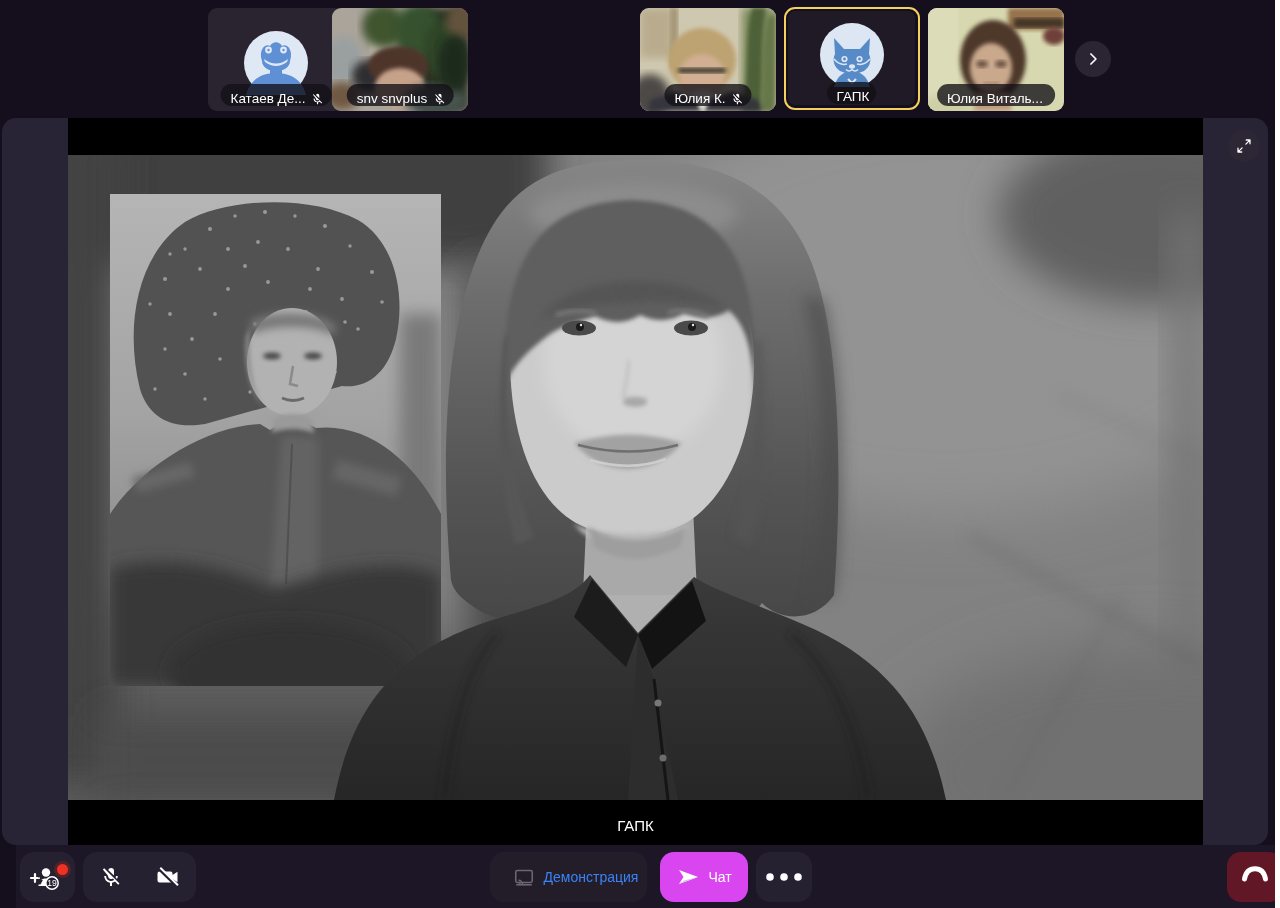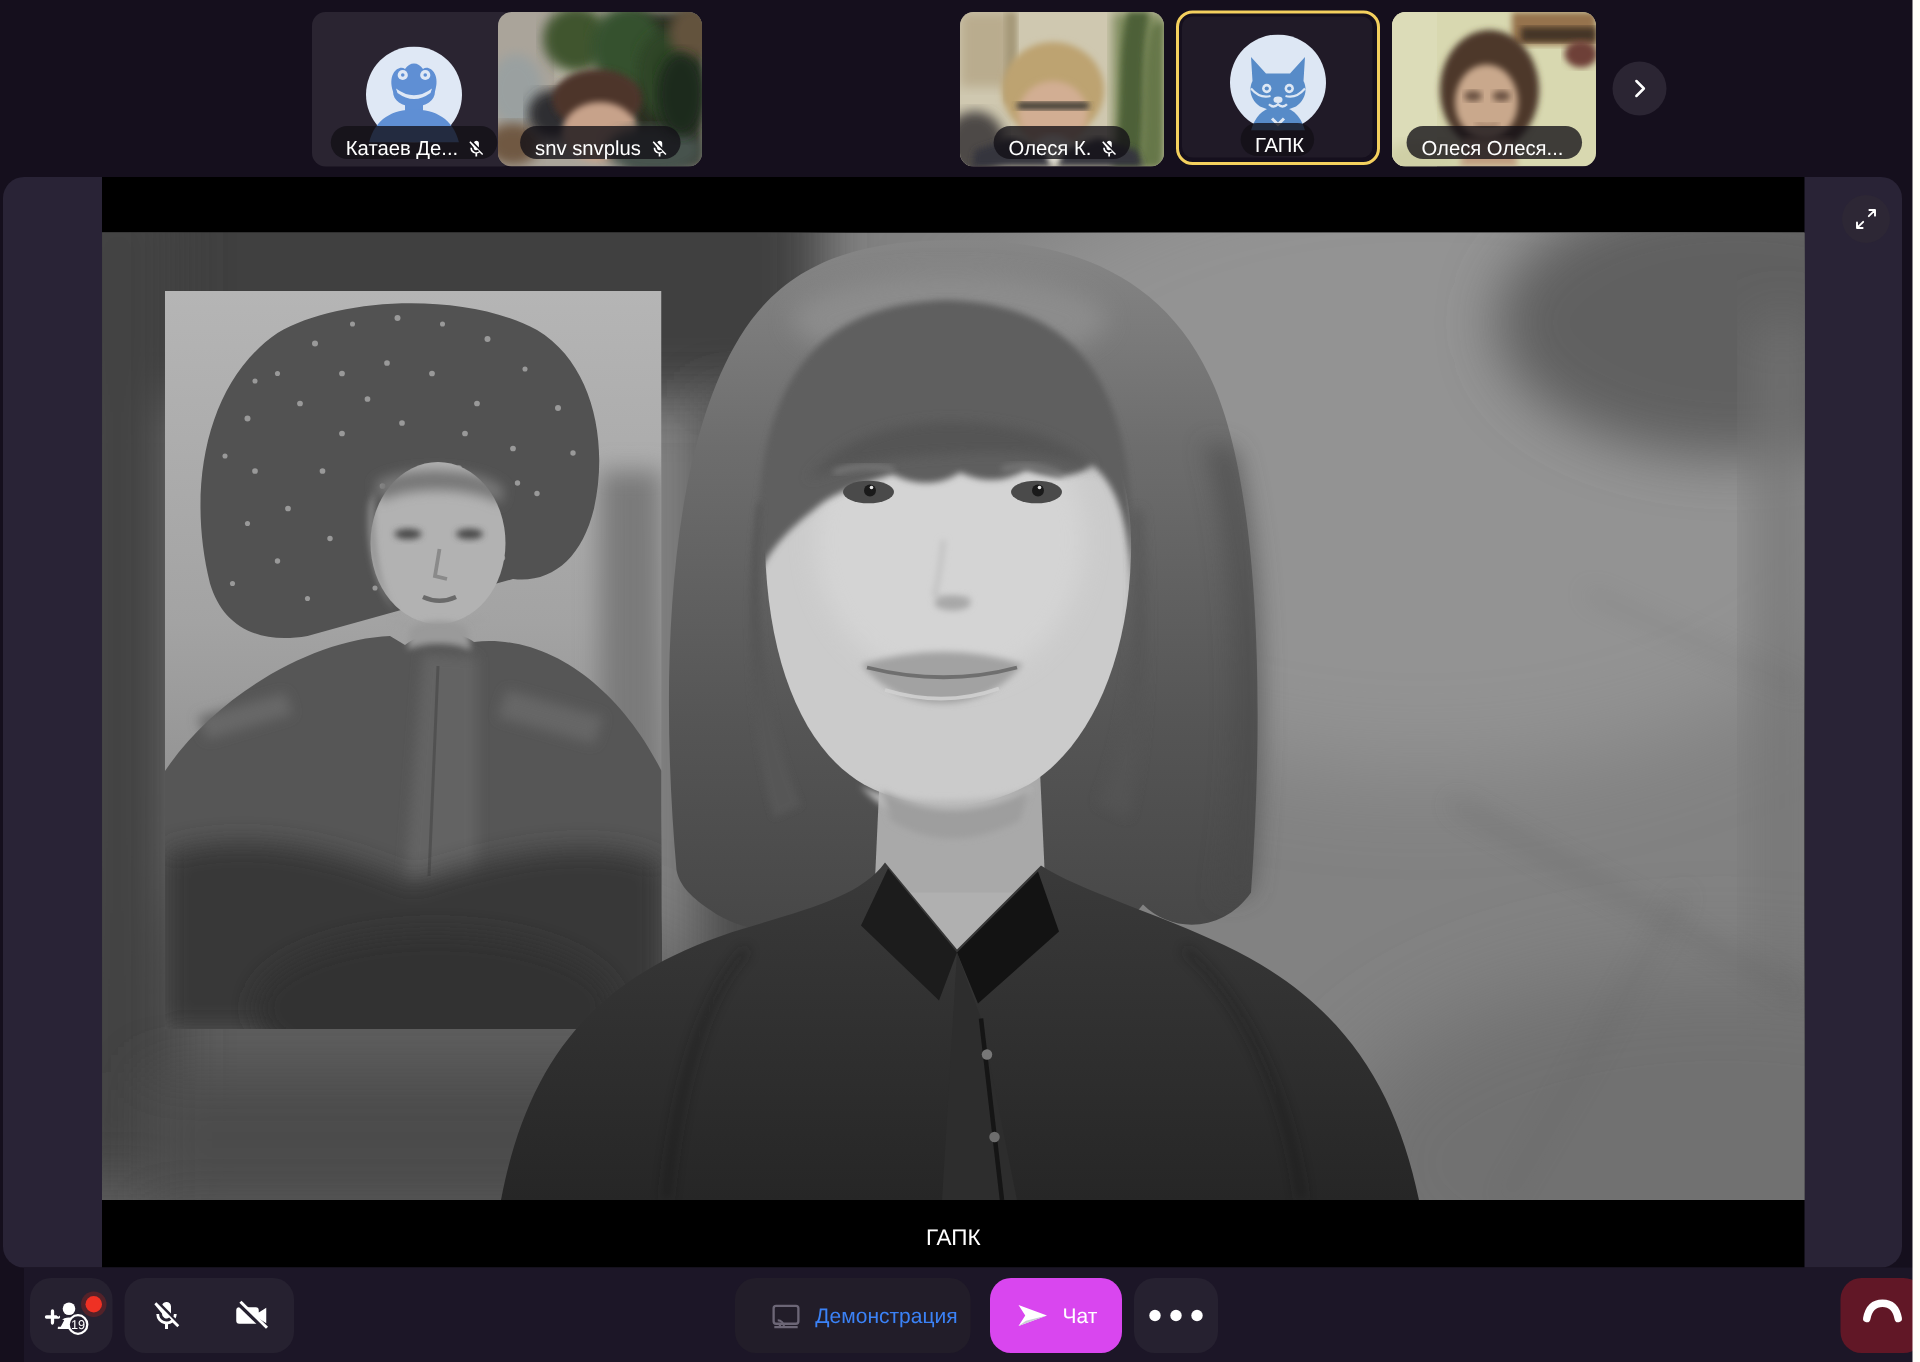--- a/index.html
+++ b/index.html
@@ -80,21 +80,21 @@
       <ellipse cx="10" cy="88" rx="20" ry="22" fill="#4e4a46" filter="url(#b4)"></ellipse>
       <ellipse cx="62" cy="52" rx="34" ry="32" fill="#bda371" filter="url(#b2)"></ellipse>
       <ellipse cx="62" cy="68" rx="23" ry="22" fill="#d2ae93" filter="url(#b2)"></ellipse>
       <rect x="38" y="60" width="48" height="5" rx="2" fill="#33302c" filter="url(#b2)"></rect>
       <ellipse cx="62" cy="92" rx="14" ry="10" fill="#e4e0d4" filter="url(#b2)"></ellipse>
       <path d="M8,103 L10,92 L34,84 L56,92 L62,103 Z" fill="#36363c" filter="url(#b2)"></path>
       <path d="M122,103 L118,92 L92,84 L70,92 L64,103 Z" fill="#36363c" filter="url(#b2)"></path>
       <path d="M56,90 L62,103 L68,90 Z" fill="#e8e5da" filter="url(#b2)"></path>
     </svg>
     <div class="pill">
-        <span>Олеся К.</span>
+        <span>Юлия К.</span>
         <svg width="14" height="14" viewBox="0 0 24 24">
           <path d="M12 3a3 3 0 0 1 3 3v4.8L9.4 5.2A3 3 0 0 1 12 3zM9 10.9V11a3 3 0 0 0 4.7 2.5l1.5 1.5A5 5 0 0 1 7 11H5.2a6.8 6.8 0 0 0 5.8 6.7V21h2v-3.3c1-.15 2-.53 2.8-1.1l2.9 2.9 1.2-1.2L5.3 3.7 4.1 4.9 9 10.9z" fill="#fff"></path>
         </svg>
       </div>
   </div>
 
   <div class="abs" style="left:784px;top:7px;width:136px;height:103px;border:2.5px solid #f4d05e;border-radius:11px;background:#f4d05e00">
     <div class="abs" style="left:2px;top:2px;width:127px;height:94px;border-radius:7px;background:#201a27;overflow:hidden">
       <svg class="abs" style="left:32px;top:12px" width="64" height="64" viewBox="0 0 64 64">
         <circle cx="32" cy="32" r="32" fill="#dde7f4"></circle>
@@ -127,21 +127,21 @@
       <ellipse cx="126" cy="28" rx="11" ry="9" fill="#6e4038" filter="url(#b2)"></ellipse>
       <ellipse cx="65" cy="52" rx="33" ry="40" fill="#4e382b" filter="url(#b2)"></ellipse>
       <ellipse cx="63" cy="60" rx="21" ry="25" fill="#c9a88c" filter="url(#b2)"></ellipse>
       <ellipse cx="54" cy="56" rx="6" ry="3.5" fill="#68503f" filter="url(#b2)"></ellipse>
       <ellipse cx="73" cy="56" rx="6" ry="3.5" fill="#68503f" filter="url(#b2)"></ellipse>
       <path d="M56,74 q8,5 15,0" stroke="#8a6a55" stroke-width="2" fill="none" filter="url(#b2)"></path>
       <path d="M44,103 L48,84 L80,84 L84,103 Z" fill="#bf9c80" filter="url(#b2)"></path>
       <ellipse cx="20" cy="98" rx="25" ry="12" fill="#cfcfa6" filter="url(#b4)"></ellipse>
     </svg>
     <div class="pill">
-        <span>Олеся Олеся...</span>
+        <span>Юлия Виталь...</span>
       </div>
   </div>
 
   <div class="abs" style="left:1075px;top:41px;width:36px;height:36px;border-radius:50%;background:#2b2533;display:flex;align-items:center;justify-content:center">
     <svg width="20" height="20" viewBox="0 0 24 24">
         <path d="M9.5 6 L15.5 12 L9.5 18" stroke="#fff" stroke-width="2" fill="none" stroke-linecap="round" stroke-linejoin="round"></path>
       </svg>
   </div>
 </div>
 

